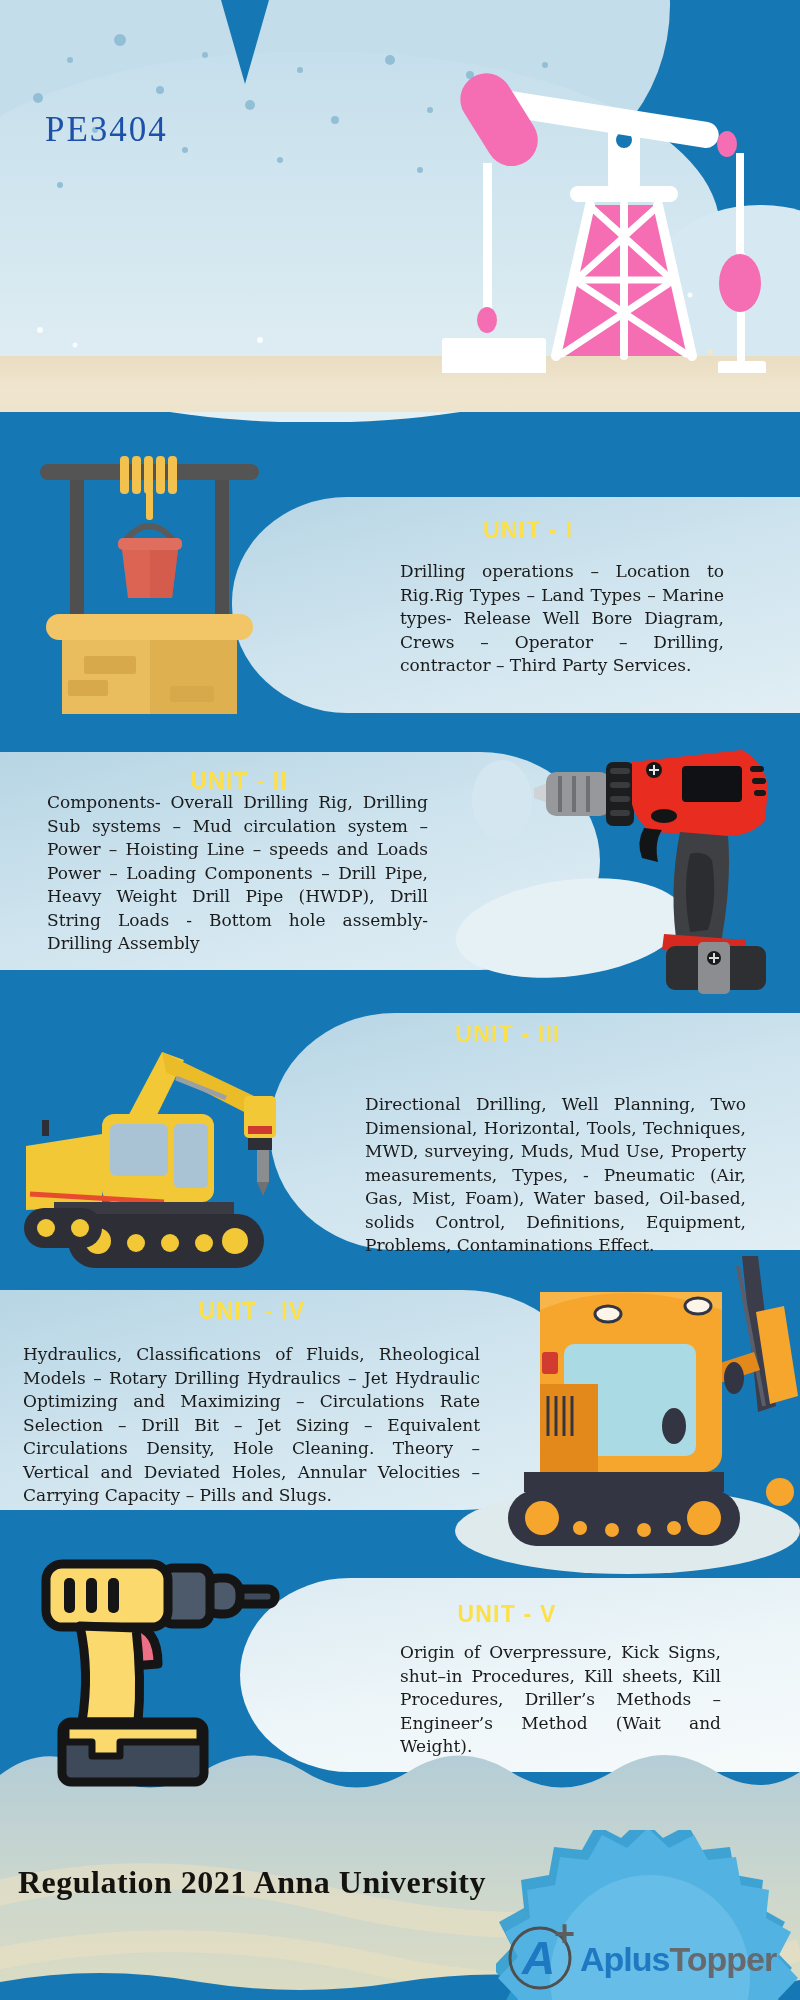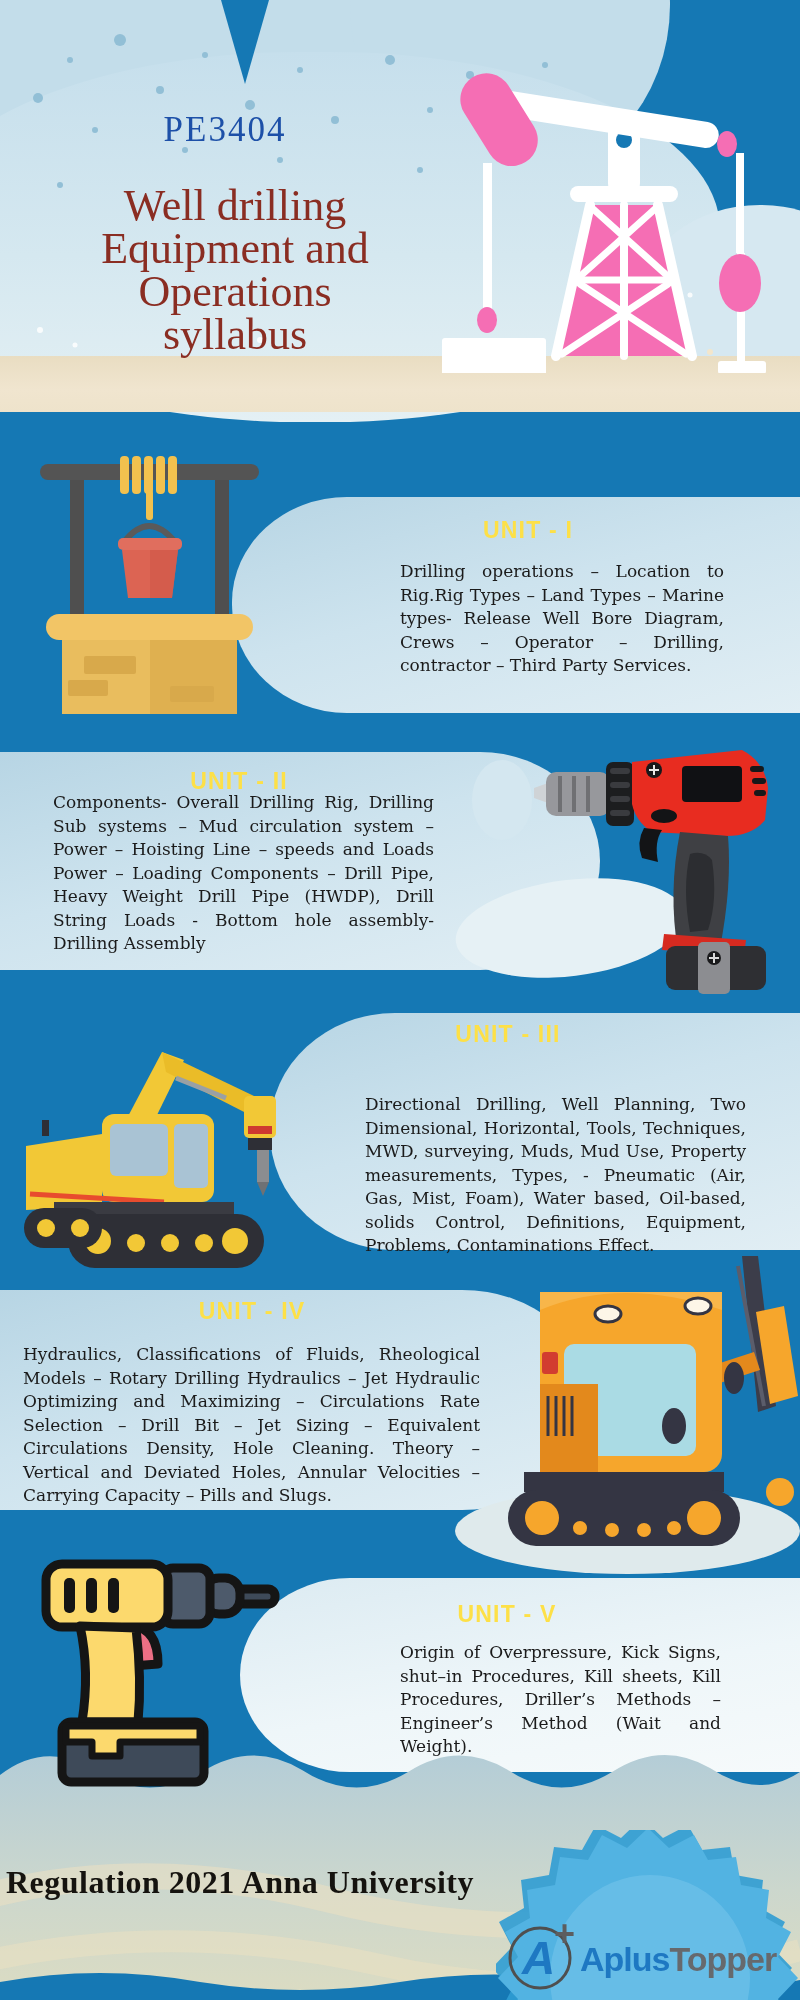--- a/index.html
+++ b/index.html
@@ -10,21 +10,21 @@
   
   .hdr-cloud{position:absolute;background:#c8e0ec;}
   .hdr-e1{left:-70px;top:-190px;width:480px;height:430px;border-radius:50%;background:#c3ddea;}
   .hdr-e2{left:350px;top:-170px;width:320px;height:350px;border-radius:50%;background:#c3ddea;}
   .hdr-e3{left:-90px;top:52px;width:810px;height:370px;border-radius:48%;
           background:linear-gradient(180deg,#c6dfec 0%,#d5e8f0 55%,#e4f0f4 100%);}
   .hdr-e4{left:640px;top:205px;width:240px;height:190px;border-radius:50%;background:#d6e8f1;}
   .sand{left:0;top:356px;width:800px;height:56px;background:linear-gradient(180deg,#e9ddc2 0%,#f0e5cf 60%,#eee3cb 100%);}
   .tri{left:221px;top:0;width:0;height:0;border-left:24px solid transparent;
        border-right:24px solid transparent;border-top:84px solid #1578b4;}
-  .course-code{left:45px;top:110px;width:360px;text-align:center;
+  .course-code{left:45px;top:110px;width:360px;
        font-family:"Liberation Serif",serif;font-size:35px;letter-spacing:2px;color:#1d50a8;}
   .main-title{left:40px;top:184px;width:390px;text-align:center;
        font-family:"Liberation Serif",serif;font-size:44px;line-height:43px;color:#8a2d22;}
 
   
   .cloud{position:absolute;background:linear-gradient(165deg,#b7d5e4 0%,#cde3ee 45%,#e1eef4 100%);}
   .u1-cloud{left:232px;top:497px;width:568px;height:216px;border-radius:115px 0 0 115px / 105px 0 0 108px;}
   .u2-cloud{left:0;top:752px;width:600px;height:218px;border-radius:0 120px 120px 0 / 0 109px 109px 0;}
   .u3-cloud{left:270px;top:1013px;width:530px;height:237px;border-radius:125px 0 0 125px / 115px 0 0 118px;}
   .u4-cloud{left:0;top:1290px;width:592px;height:220px;border-radius:0 130px 130px 0 / 0 110px 110px 0;}
@@ -38,27 +38,27 @@
   .unit-label{position:absolute;width:260px;text-align:center;color:#fde047;
       font-weight:800;font-size:23px;letter-spacing:1.2px;}
   .u1-label{left:398px;top:517px;}
   .u2-label{left:109px;top:756px;margin-top:12px;}
   .u3-label{left:378px;top:1021px;}
   .u4-label{left:122px;top:1298px;}
   .u5-label{left:377px;top:1601px;}
   .unit-body{position:absolute;font-family:"DejaVu Serif",serif;font-size:17px;
       line-height:23.5px;color:#1b1b1b;text-align:justify;}
   .u1-body{left:400px;top:560px;width:324px;}
-  .u2-body{left:53px;top:791px;width:381px;}
+  .u2-body{left:47px;top:791px;width:381px;}
   .u3-body{left:365px;top:1061px;width:381px;margin-top:32px;}
   .u4-body{left:23px;top:1343px;width:457px;}
   .u5-body{left:400px;top:1641px;width:321px;}
 
   
-  .regulation{left:6px;top:1864px;font-family:"Liberation Serif",serif;font-weight:bold;
+  .regulation{left:18px;top:1864px;font-family:"Liberation Serif",serif;font-weight:bold;
       font-size:32px;color:#15130f;letter-spacing:0.5px;}
   svg text{font-family:"Liberation Sans",sans-serif;}
 </style>
 </head>
 <body>
 
 <div class="page">
 
   <div class="abs hdr-cloud hdr-e1"></div>
   <div class="abs hdr-cloud hdr-e2"></div>
@@ -99,26 +99,20 @@
     <g fill="#f3e6cc">
       <circle cx="540" cy="352" r="3"></circle>
         <circle cx="575" cy="348" r="2.5"></circle>
         <circle cx="610" cy="353" r="3"></circle>
       <circle cx="660" cy="349" r="2.5"></circle>
         <circle cx="710" cy="352" r="3"></circle>
     </g>
   </svg>
 
   <div class="abs course-code">PE3404</div>
-  <div class="abs main-title">
-    <div>Well drilling</div>
-    <div>Equipment and</div>
-    <div>Operations</div>
-    <div>syllabus</div>
-  </div>
 
   <svg class="abs" style="left:440px;top:58px" width="365" height="315" viewBox="0 0 365 315">
 
     <polygon points="152,147 216,147 250,298 118,298" fill="#f56eb4"></polygon>
     <g stroke="#ffffff" stroke-linecap="round">
       <line x1="150" y1="147" x2="116" y2="298" stroke-width="10"></line>
       <line x1="218" y1="147" x2="252" y2="298" stroke-width="10"></line>
       <line x1="184" y1="147" x2="184" y2="298" stroke-width="8"></line>
       <line x1="152" y1="150" x2="232" y2="222" stroke-width="7"></line>
       <line x1="216" y1="150" x2="136" y2="222" stroke-width="7"></line>

